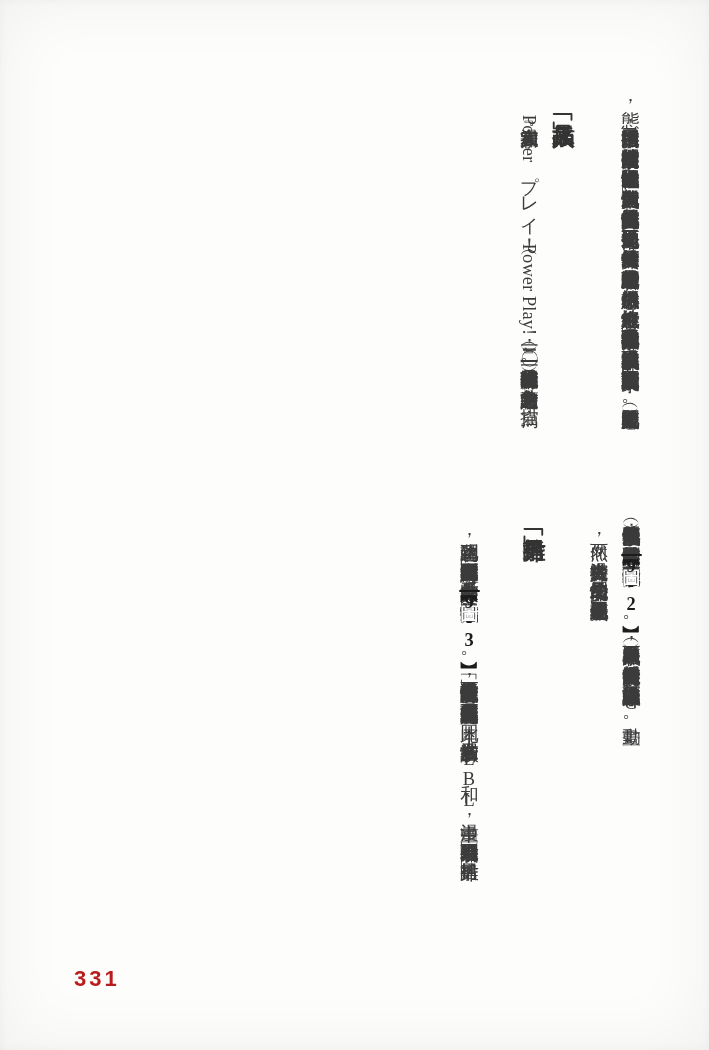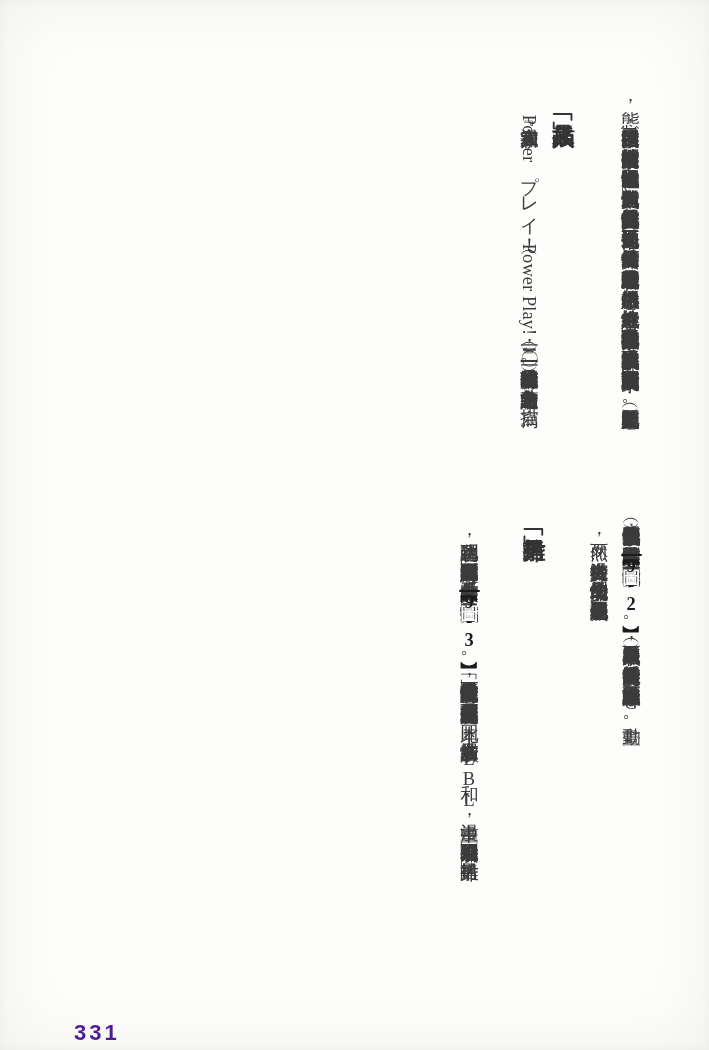--- a/index.html
+++ b/index.html
@@ -42,25 +42,25 @@
   .figref .badge {
     background: #1c1c1c;
     color: #ffffff;
     border-radius: 3px;
     padding: 1px 0.5px;
   }
   .figref .num { text-orientation: upright; letter-spacing: -1px; }
   .page-number {
     position: absolute;
     left: 74px;
-    top: 1020px;
+    top: 966px;
     font-family: "Liberation Sans", "DejaVu Sans", sans-serif;
     font-weight: bold;
     font-size: 22px;
-    color: #4c1d95;
+    color: #b91c1c;
     letter-spacing: 3px;
   }
 </style>
 </head>
 <body>
 
 <div class="page">
 
   <section class="tier tier-top">
     <p class="para">態，就是用手指撐開陰道口，然後從被撐開的陰道內窺伺手指主人的臉。那感覺就好像被吸進女性的陰道裡，就宛如色情版的「人體大奇航」。此外應該也很適合用於描寫男性性器插入時的魄力，不是遠遠地從外部而是從內部，發揮從特等席欣賞性行為的效果。儘管很想說這也是只能在漫畫上才能看到的表現，但近年的攝影機愈做愈小，無線性能也愈來愈好，也許現實世界不久後也能實現這種「內部視角」的拍攝手法。不過現實生活追上科幻本來就是夢寐以求的事，至於筆者有沒有幸活著見到「斷面圖」成為現實的那天到來⋯⋯這問題大概是想太多了吧（笑）。</p>

